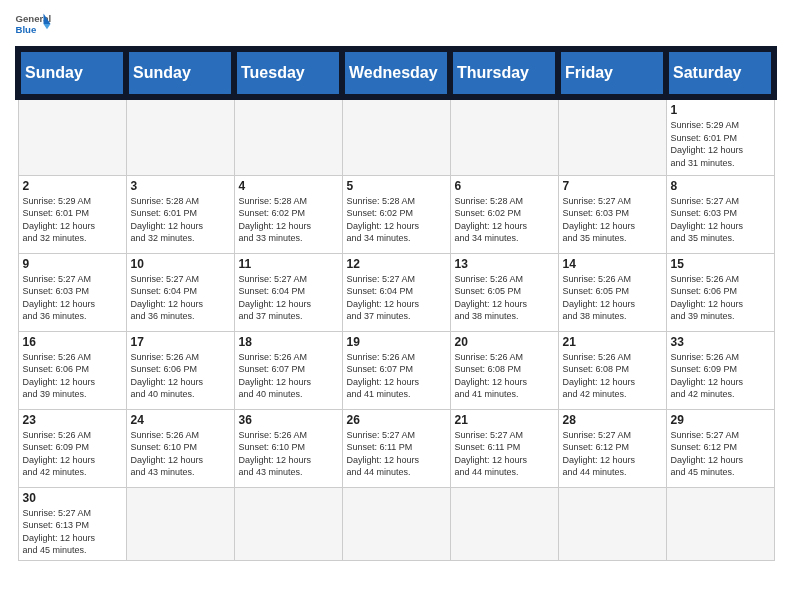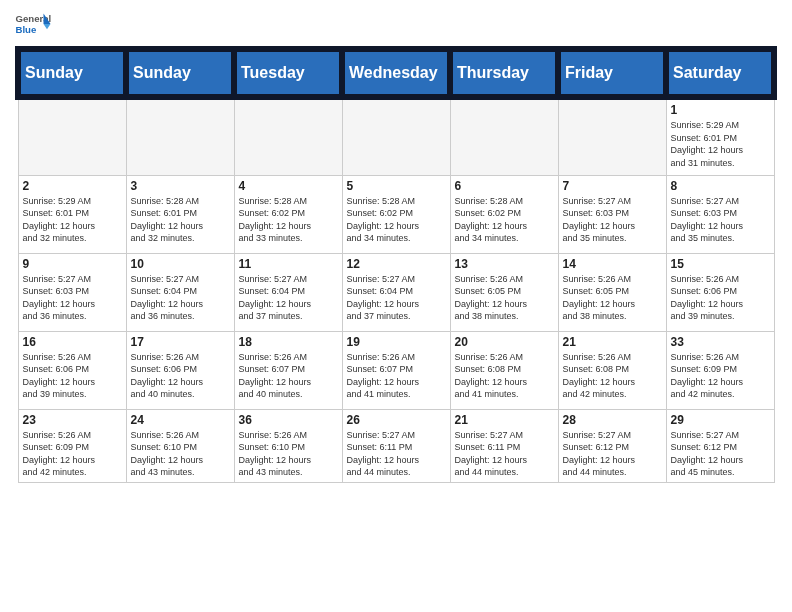--- a/index.html
+++ b/index.html
@@ -330,15 +330,30 @@
 and 44 minutes.</div>
           </td>
           <td>
             <span class="day-num">29</span>
             <div class="day-info" style="white-space: pre-line;">Sunrise: 5:27 AM
 Sunset: 6:12 PM
 Daylight: 12 hours
 and 45 minutes.</div>
           </td>
         </tr>
+        <tr>
+          <td>
+            <span class="day-num">30</span>
+            <div class="day-info" style="white-space: pre-line;">Sunrise: 5:27 AM
+Sunset: 6:13 PM
+Daylight: 12 hours
+and 45 minutes.</div>
+          </td>
+          <td class="empty"></td>
+          <td class="empty"></td>
+          <td class="empty"></td>
+          <td class="empty"></td>
+          <td class="empty"></td>
+          <td class="empty"></td>
+        </tr>
       </tbody>
   </table>
 </div>
 
 </body></html>

